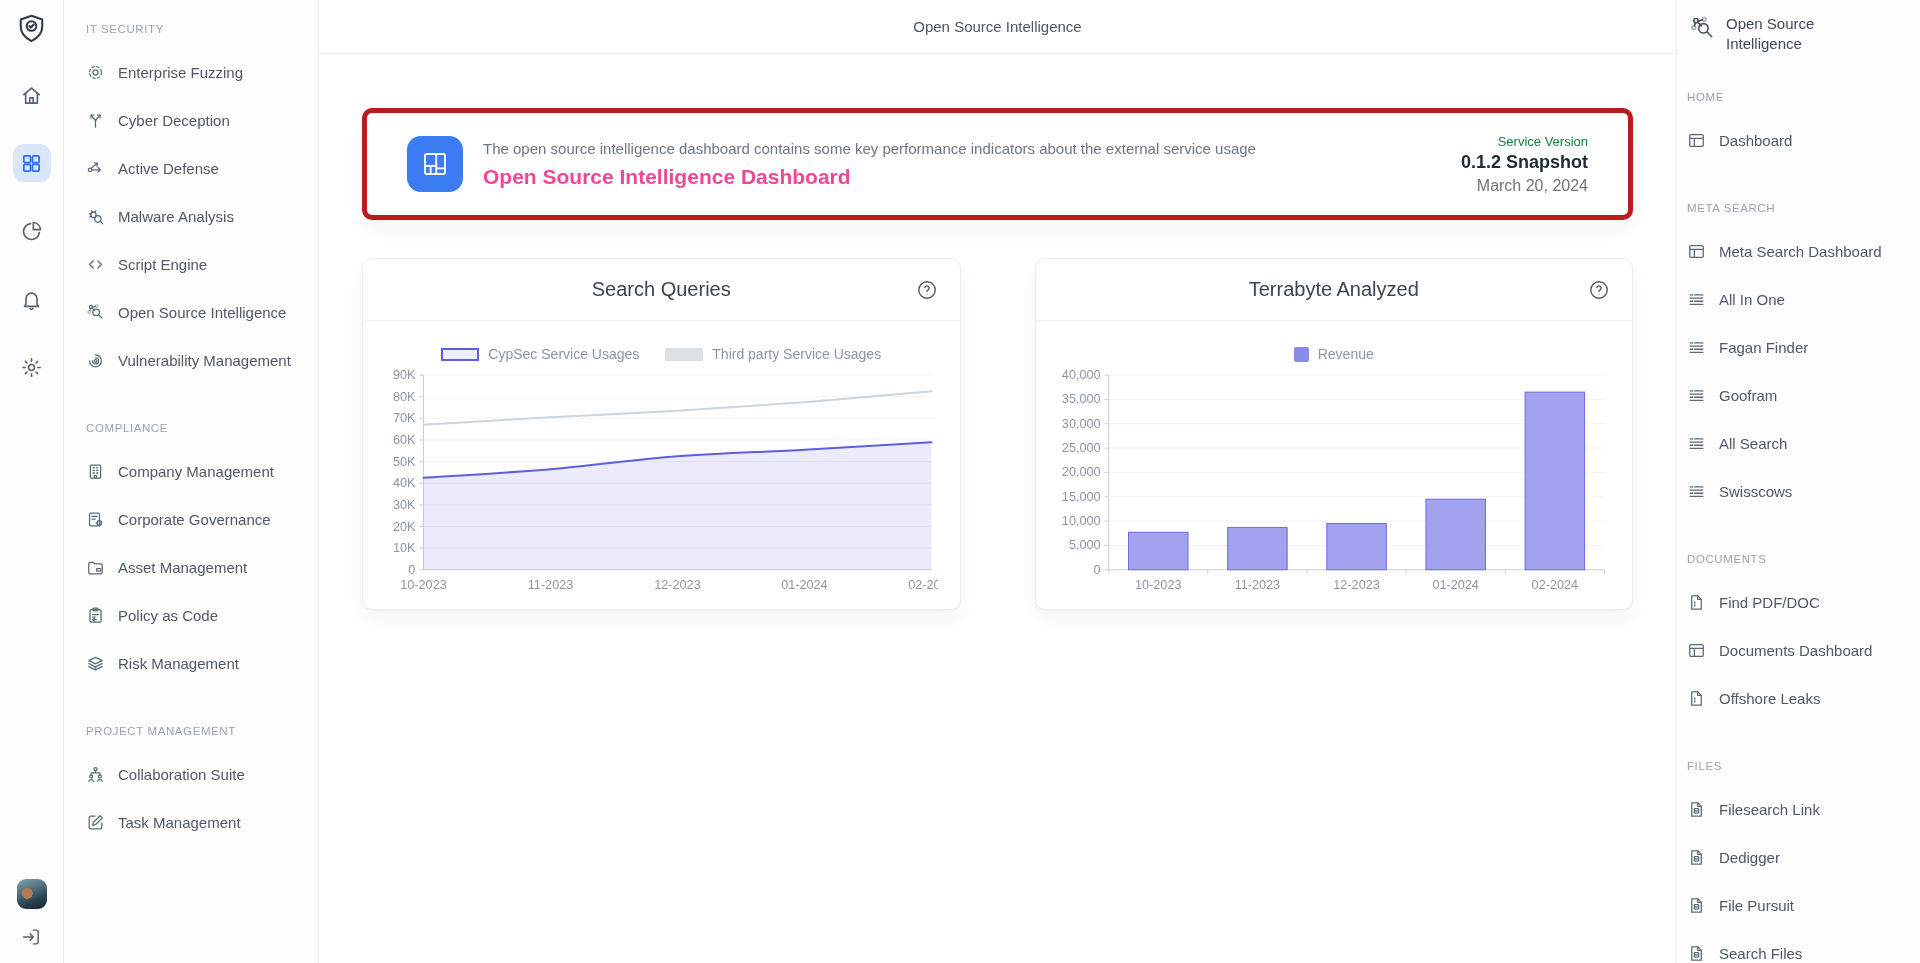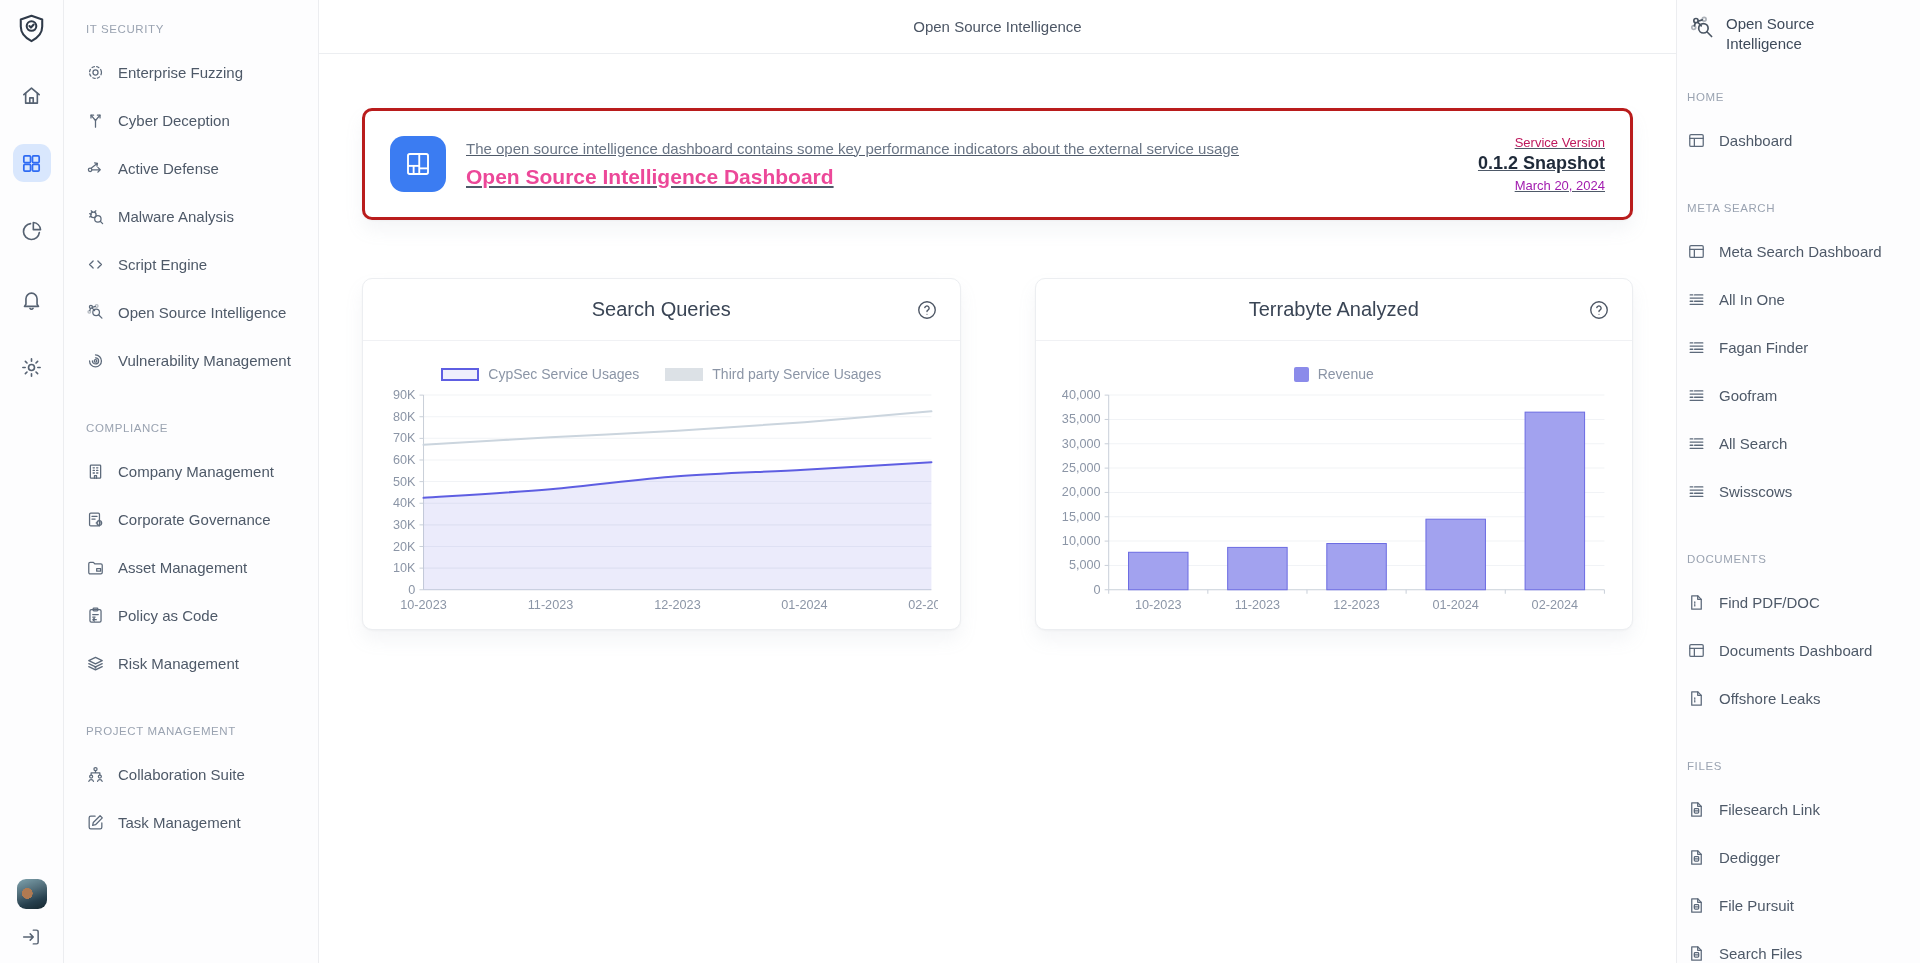--- a/index.html
+++ b/index.html
@@ -52,38 +52,38 @@
 
   
   .main { flex:1; min-width:0; background:#ffffff; display:flex; flex-direction:column; }
   .topbar {
     height:54px; flex:none; display:flex; align-items:center; justify-content:center;
     border-bottom:1px solid #eceef1; font-size:15px; color:#4c5665;
   }
   .content { padding:54px 43px 0; }
 
   .info-card {
-    height:112px; background:#fff; border:3px solid #b91c1c; border-radius:10px;
+    height:112px; background:#fff; border:5px solid #b91c1c; border-radius:10px;
     box-shadow:0 10px 18px rgba(150,160,175,.10), 0 1px 2px rgba(0,0,0,.03);
-    display:flex; align-items:center; padding:0 25px;text-decoration:underline;
+    display:flex; align-items:center; padding:0 40px;
   }
   .app-icon {
     width:56px; height:56px; flex:none; border-radius:14px; background:#3b7cf2; color:#fff;
     display:flex; align-items:center; justify-content:center;
   }
   .app-icon svg { width:30px; height:30px; }
   .info-text { margin-left:20px; }
   .info-desc { font-size:15px; color:#6b7686; margin-bottom:8px; }
   .info-title { font-size:21px; font-weight:700; color:#ec4899; }
   .info-meta { margin-left:auto; text-align:right; }
-  .meta-label { font-size:13px; color:#be185d; }
+  .meta-label { font-size:13px; color:#15803d; }
   .meta-version { font-size:18px; font-weight:700; color:#1f2a39; margin:3px 0 4px; }
-  .meta-date { font-size:13px; color:#a21caf; }
-
-  .charts { display:grid; grid-template-columns:1fr 1fr; gap:74px; margin-top:58px; }
+  .meta-date { font-size:16px; color:#737373; }
+
+  .charts { display:grid; grid-template-columns:1fr 1fr; gap:74px; margin-top:38px; }
   .chart-card {
     height:352px; background:#fff; border:1px solid #eceef1; border-radius:10px;
     box-shadow:0 10px 18px rgba(150,160,175,.10), 0 1px 2px rgba(0,0,0,.03);
     display:flex; flex-direction:column;
   }
   .chart-header {
     height:62px; flex:none; position:relative; border-bottom:1px solid #f0f1f4;
     display:flex; align-items:center; justify-content:center;
   }
   .chart-title { font-size:20px; color:#3a4555; font-weight:500; }

